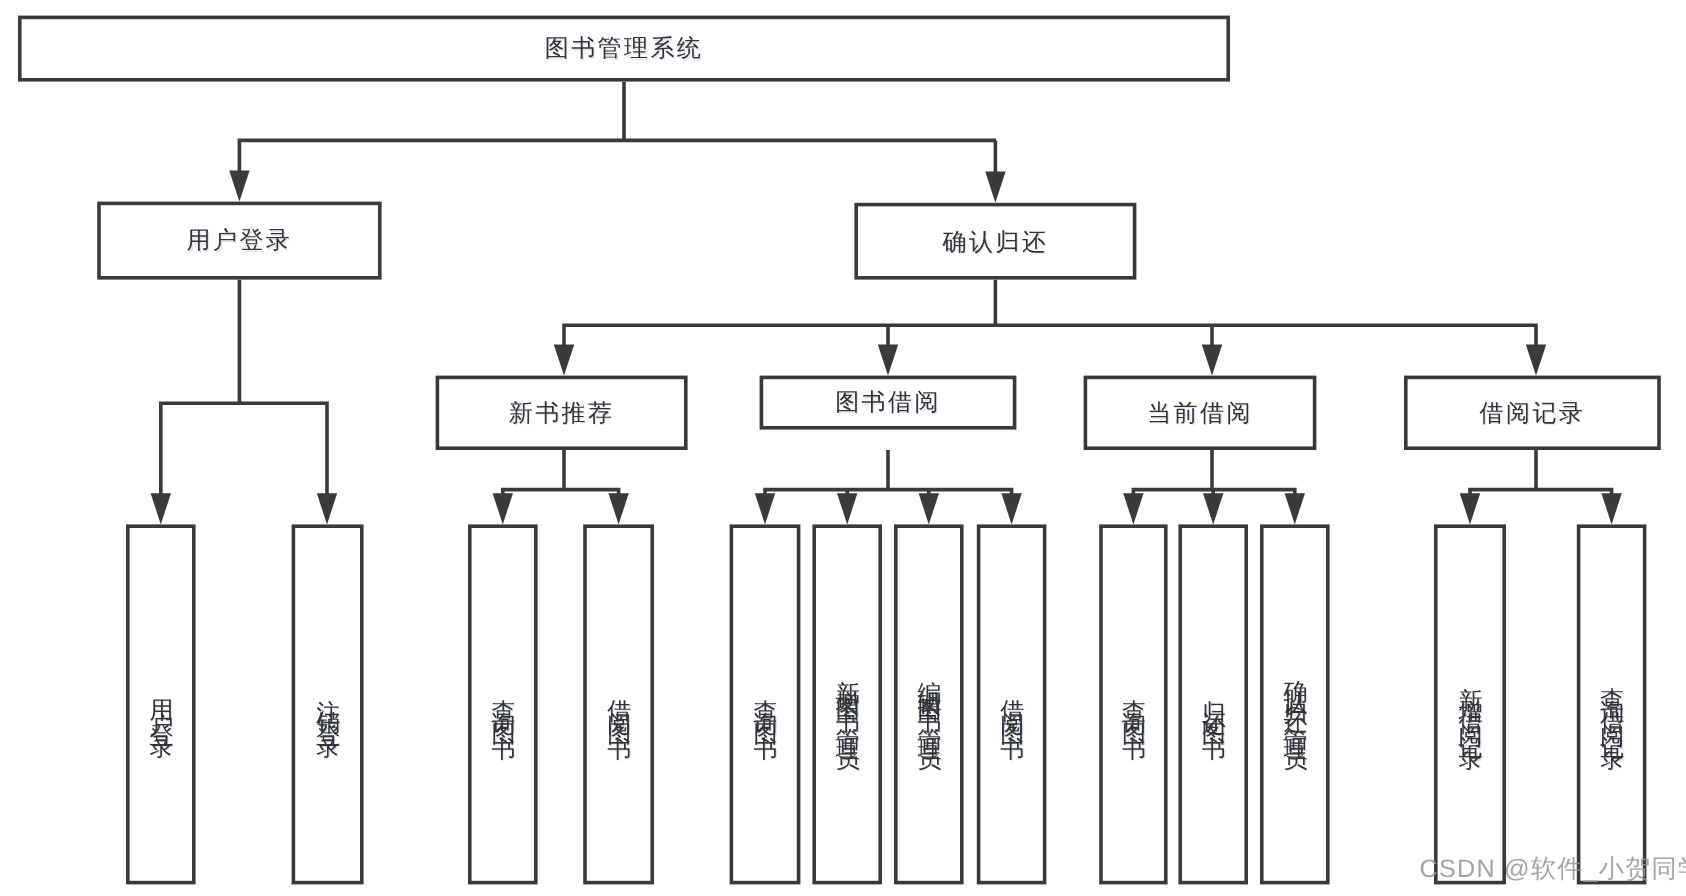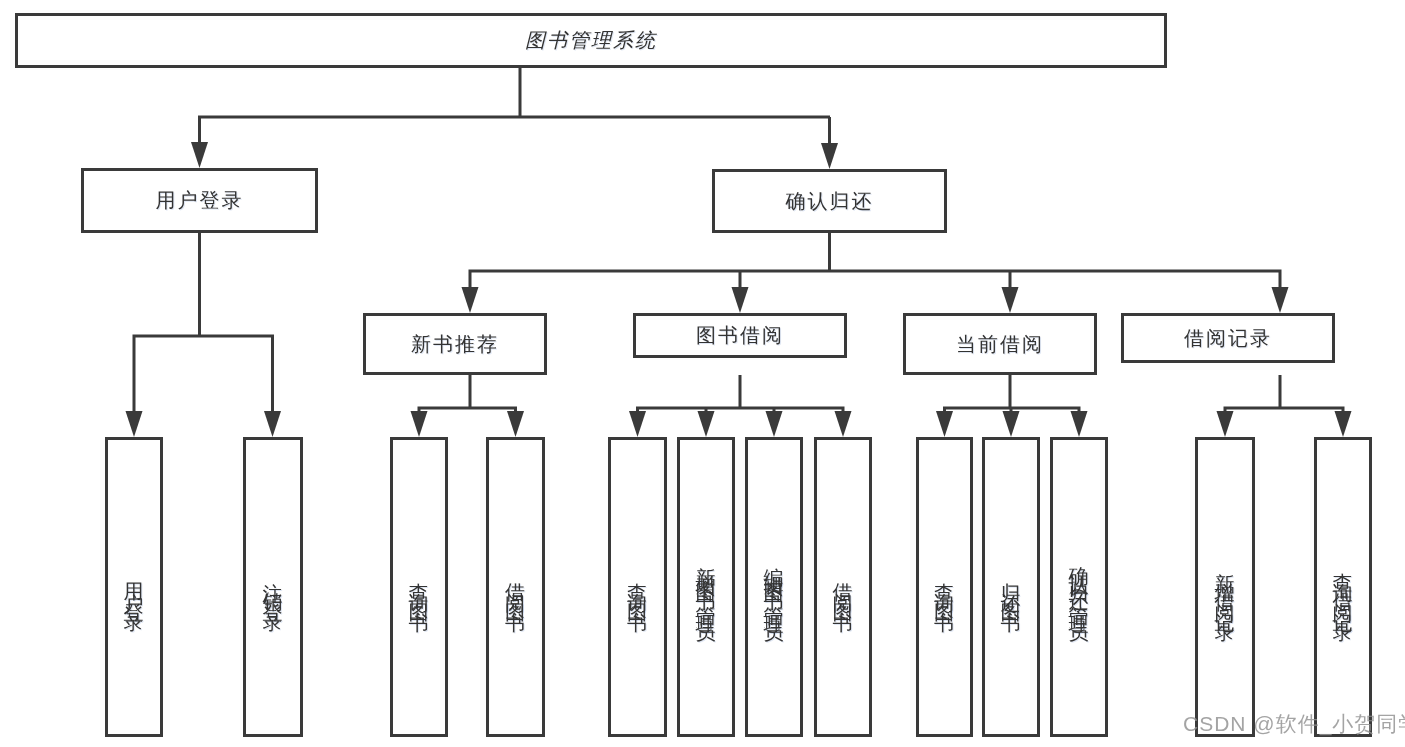--- a/index.html
+++ b/index.html
@@ -12,27 +12,27 @@
     position:absolute;box-sizing:border-box;border:3px solid #3a3a3a;background:#ffffff;
     display:flex;align-items:center;justify-content:center;
     color:#333333;font-weight:500;
     text-shadow:1px 1px 0 rgba(130,160,210,0.25);
   }
   .h{font-size:20px;letter-spacing:2px;white-space:nowrap;}
   .v{writing-mode:vertical-rl;font-size:20px;letter-spacing:10px;line-height:1;}
   .v.long{letter-spacing:8px;}
   .leaf{top:437px;height:300px;}
   
-  #n-root{left:15px;top:13px;width:1152px;height:55px;font-style:italic;}
+  #n-root{left:15px;top:13px;width:1010px;height:55px;}
   #n-user{left:81px;top:168px;width:237px;height:65px;}
   #n-book{left:712px;top:169px;width:235px;height:64px;}
-  #n-l3a{left:363px;top:313px;width:184px;height:62px;}
+  #n-l3a{left:363px;top:313px;width:210px;height:62px;}
   #n-l3b{left:633px;top:313px;width:214px;height:45px;}
   #n-l3c{left:903px;top:313px;width:194px;height:62px;}
-  #n-l3d{left:1121px;top:313px;width:214px;height:50px;text-align:center;}
+  #n-l3d{left:1170px;top:313px;width:214px;height:62px;text-align:center;}
   #n-ul1{left:105px;width:58px;}
   #n-ul2{left:243px;width:60px;}
   #n-nb1{left:390px;width:58px;}
   #n-nb2{left:486px;width:59px;}
   #n-bb1{left:608px;width:59px;}
   #n-bb2{left:677px;width:58px;}
   #n-bb3{left:745px;width:58px;}
   #n-bb4{left:814px;width:58px;}
   #n-cb1{left:916px;width:57px;}
   #n-cb2{left:982px;width:58px;}

